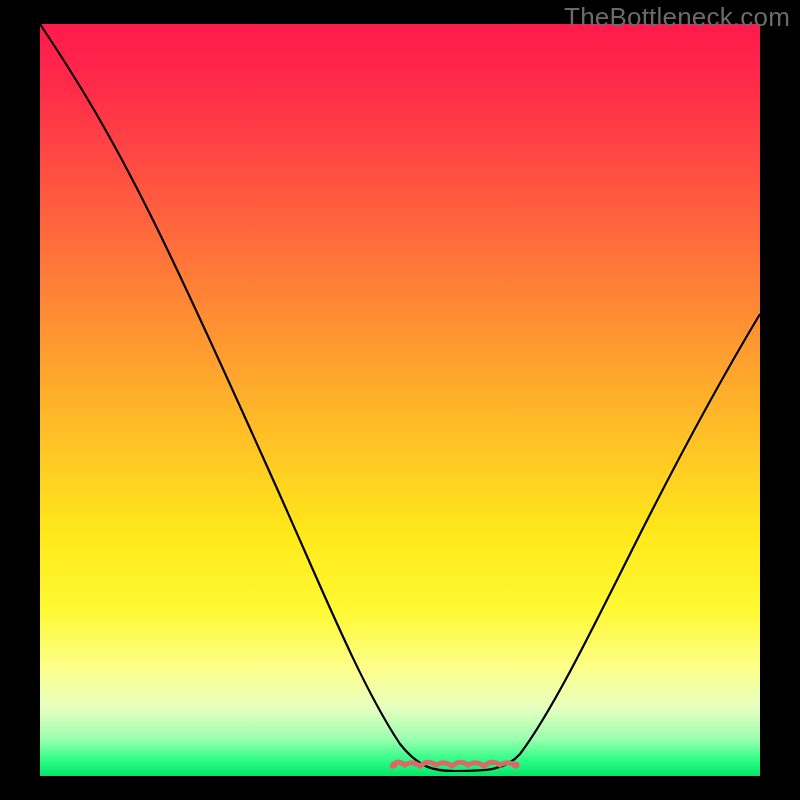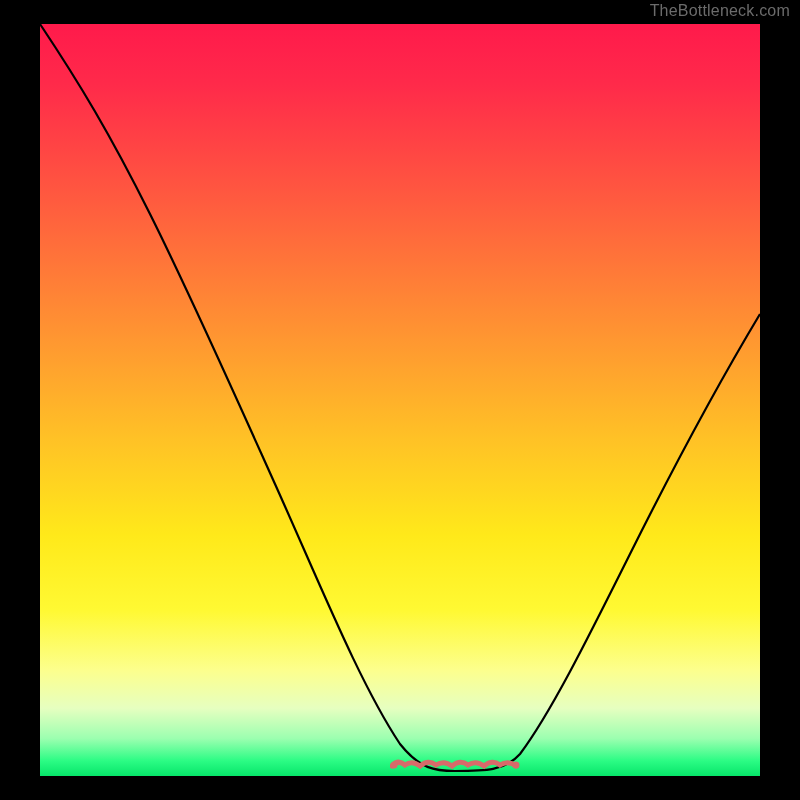--- a/index.html
+++ b/index.html
@@ -38,21 +38,21 @@
       #9cffb0 95%,
       #2bfc84 98%,
       #07e56a 100%
     );
   }
   .watermark {
     position: absolute;
     top: 2px;
     right: 10px;
     color: #6b6b6b;
-    font-size: 16px;
+    font-size: 26px;
     font-weight: 400;
     letter-spacing: 0.2px;
     z-index: 5;
     user-select: none;
   }
   svg.curve-layer {
     position: absolute;
     left: 0;
     top: 0;
     width: 720px;

